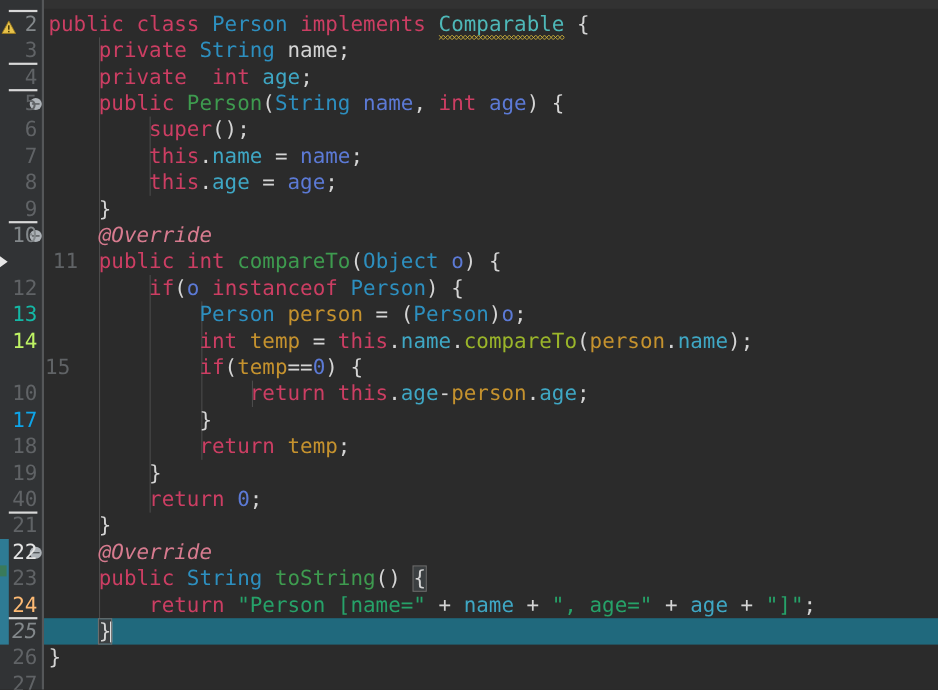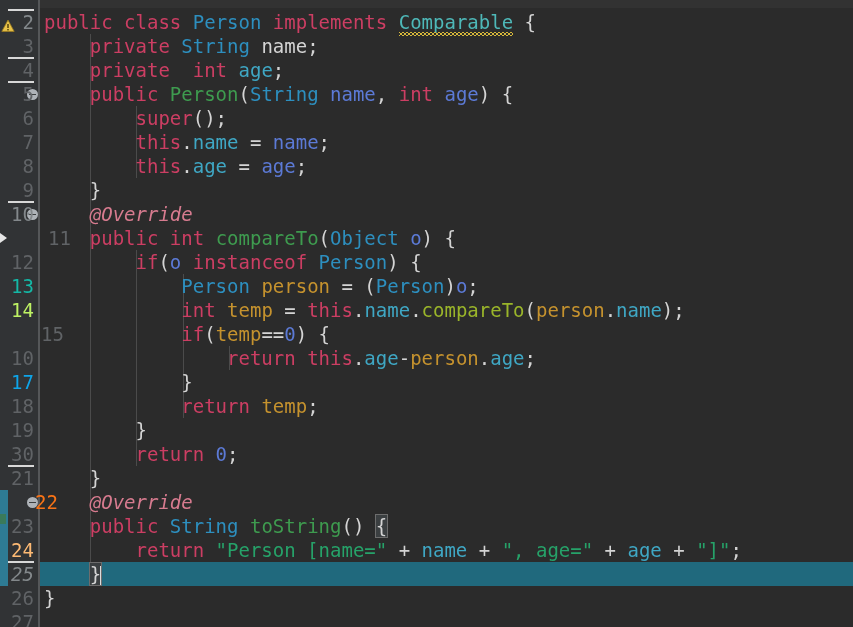--- a/index.html
+++ b/index.html
@@ -191,23 +191,23 @@
       <div class="ln" style="top: 202px; color: rgb(131, 136, 139);">10</div>
       <div class="ln" style="top: 226px; color: rgb(96, 99, 102); padding-left: 48px;">11</div>
       <div class="ln" style="top: 250px; color: rgb(96, 99, 102);">12</div>
       <div class="ln" style="top: 274px; color: #14b8a6;">13</div>
       <div class="ln" style="top: 298px; color: #bef264;">14</div>
       <div class="ln" style="top: 322px; color: rgb(96, 99, 102); padding-left: 41px;">15</div>
       <div class="ln" style="top: 346px; color: rgb(96, 99, 102);">10</div>
       <div class="ln" style="top: 370px; color: #0ea5e9;">17</div>
       <div class="ln" style="top: 394px; color: rgb(96, 99, 102);">18</div>
       <div class="ln" style="top: 418px; color: rgb(96, 99, 102);">19</div>
-      <div class="ln" style="top: 442px; color: rgb(96, 99, 102);">30</div>
+      <div class="ln" style="top: 442px; color: rgb(96, 99, 102);">40</div>
       <div class="ln" style="top: 466px; color: rgb(96, 99, 102);">21</div>
-      <div class="ln" style="top: 490px; color: #f97316; margin-left: 24px;">22</div>
+      <div class="ln" style="top: 490px; color: #e5e5e5;">22</div>
       <div class="ln" style="top: 514px; color: rgb(96, 99, 102);">23</div>
       <div class="ln" style="top: 538px; color: #fdba74;">24</div>
       <div class="ln" style="top: 562px; color: rgb(131, 136, 139); font-style: italic;">25</div>
       <div class="ln" style="top: 586px; color: rgb(96, 99, 102);">26</div>
       <div class="ln" style="top: 610px; color: rgb(96, 99, 102);">27</div>
     </div>
   <div id="indent-layer">
       <div class="indent-guide" style="left: 90.2px; top: 34px; height: 552px;"></div>
       <div class="indent-guide" style="left: 136.4px; top: 106px; height: 72px;"></div>
       <div class="indent-guide" style="left: 136.4px; top: 250px; height: 216px;"></div>

